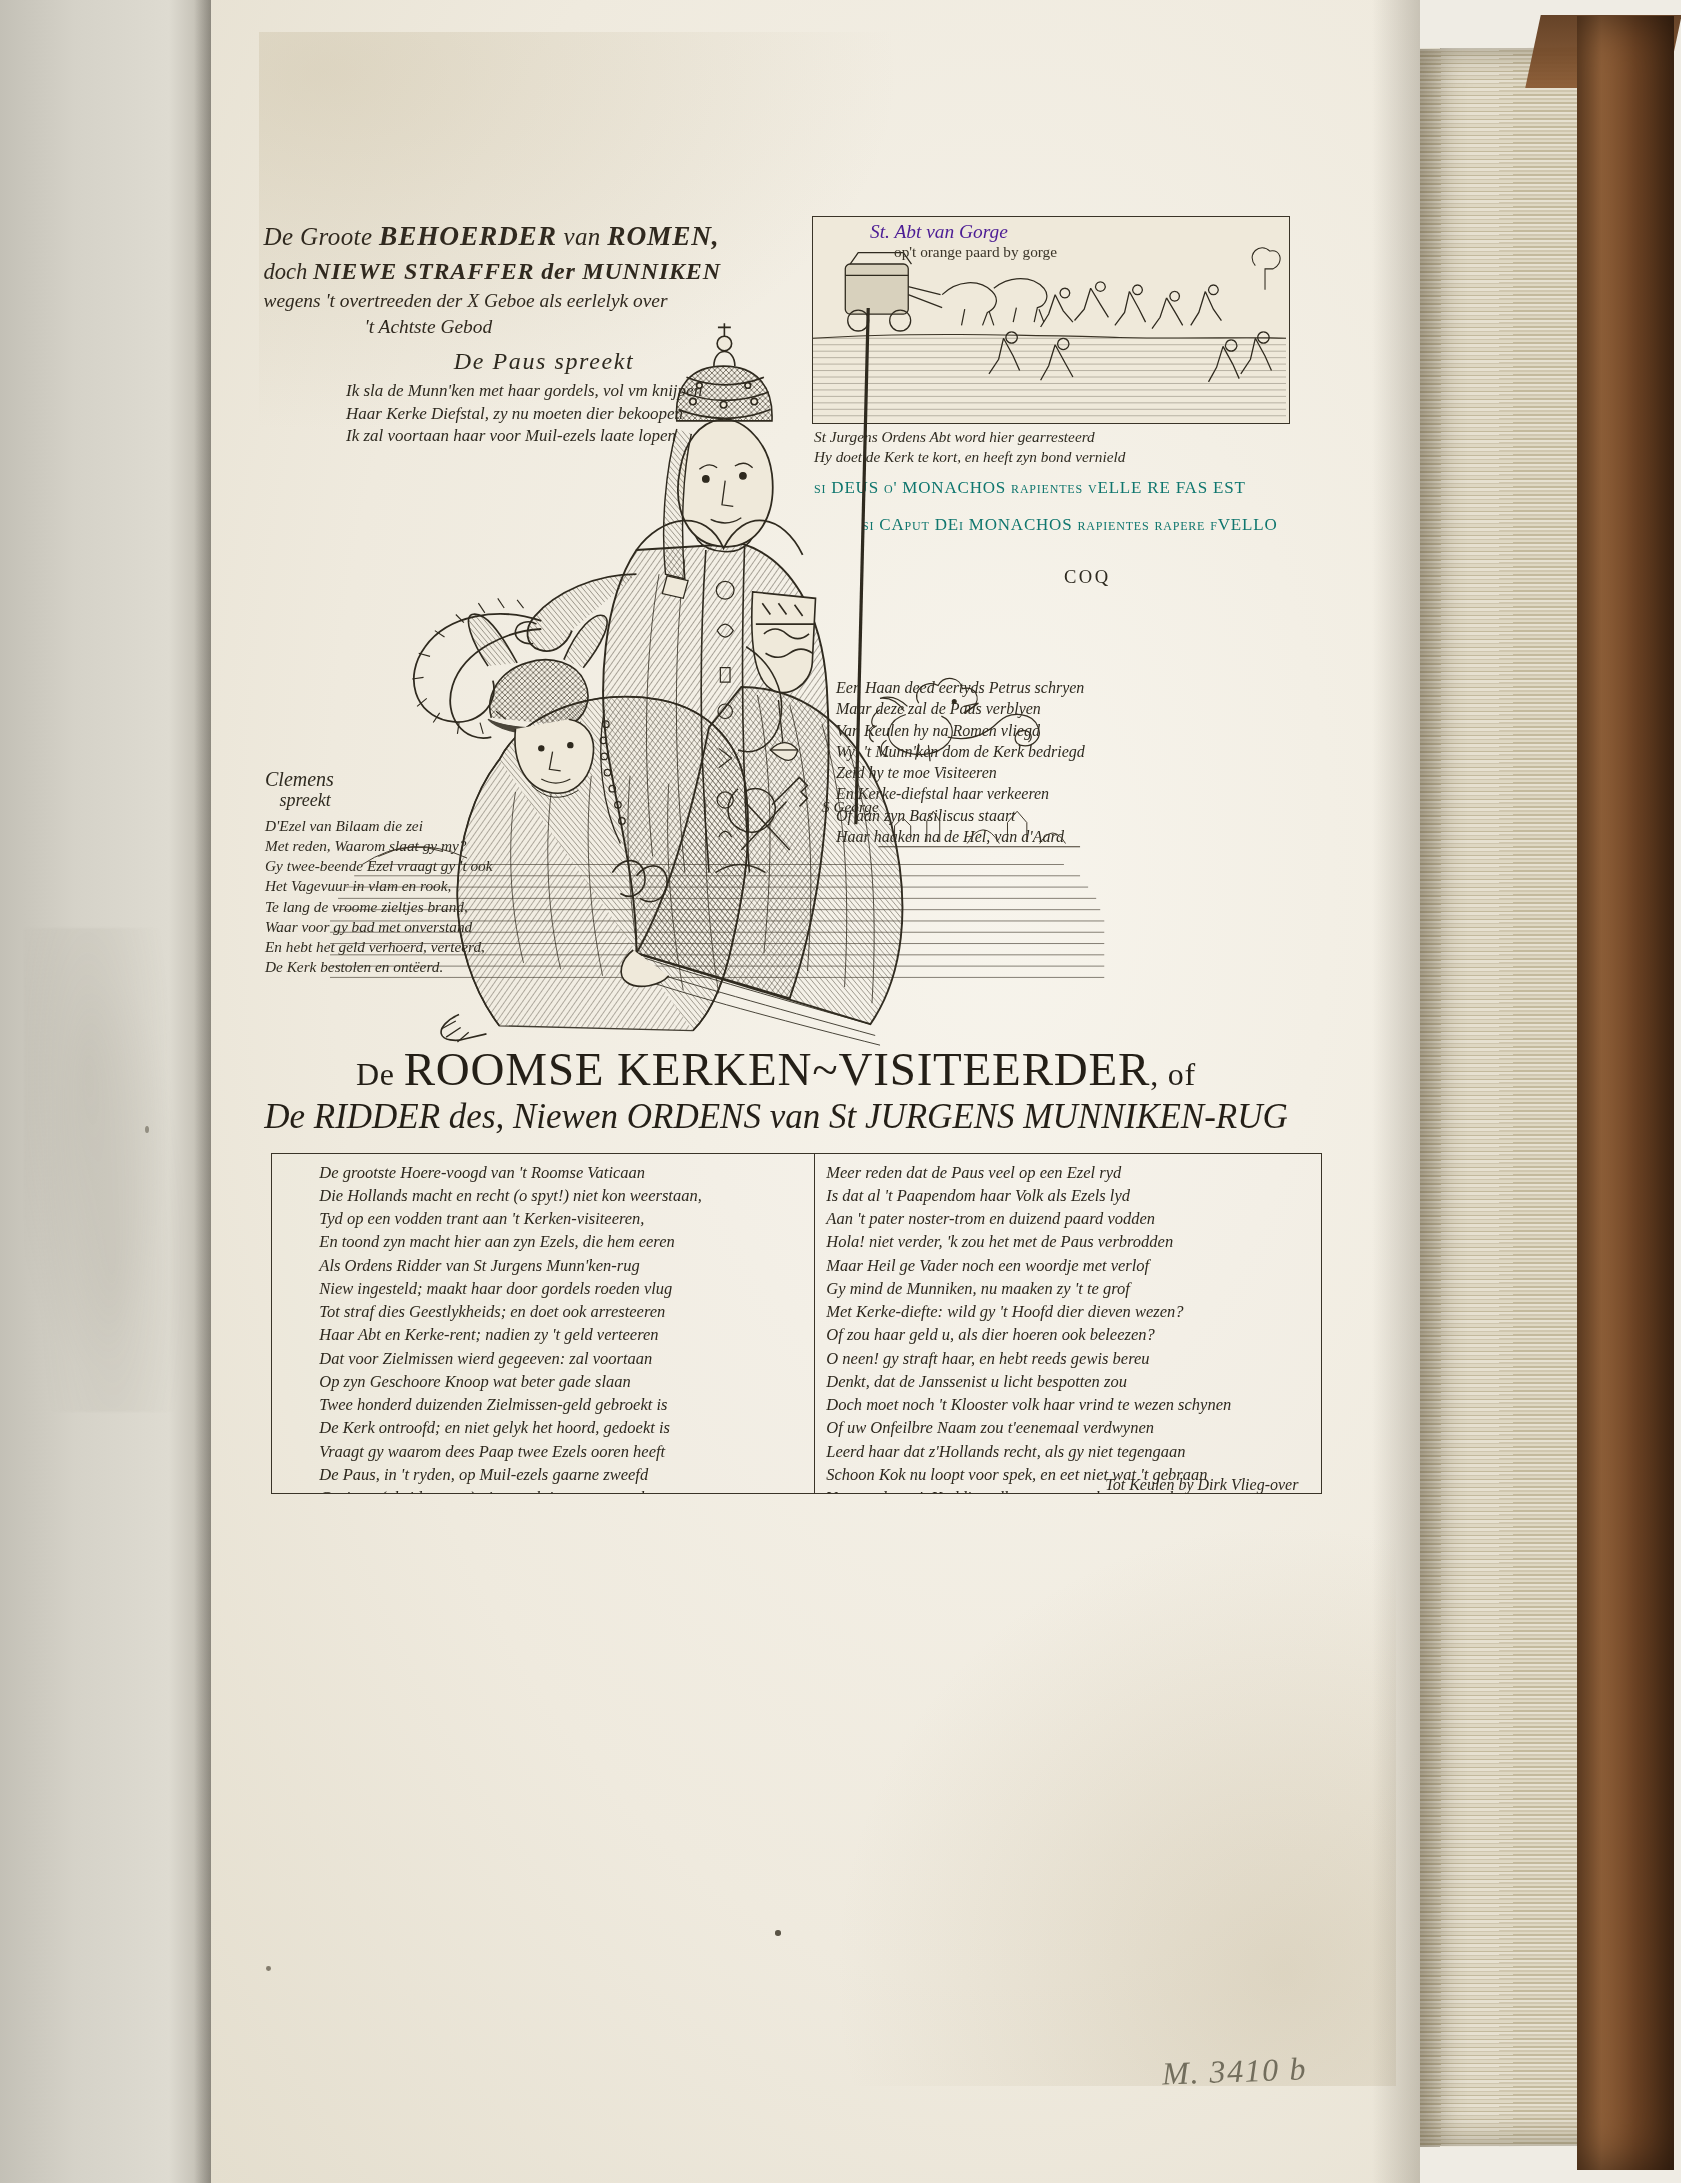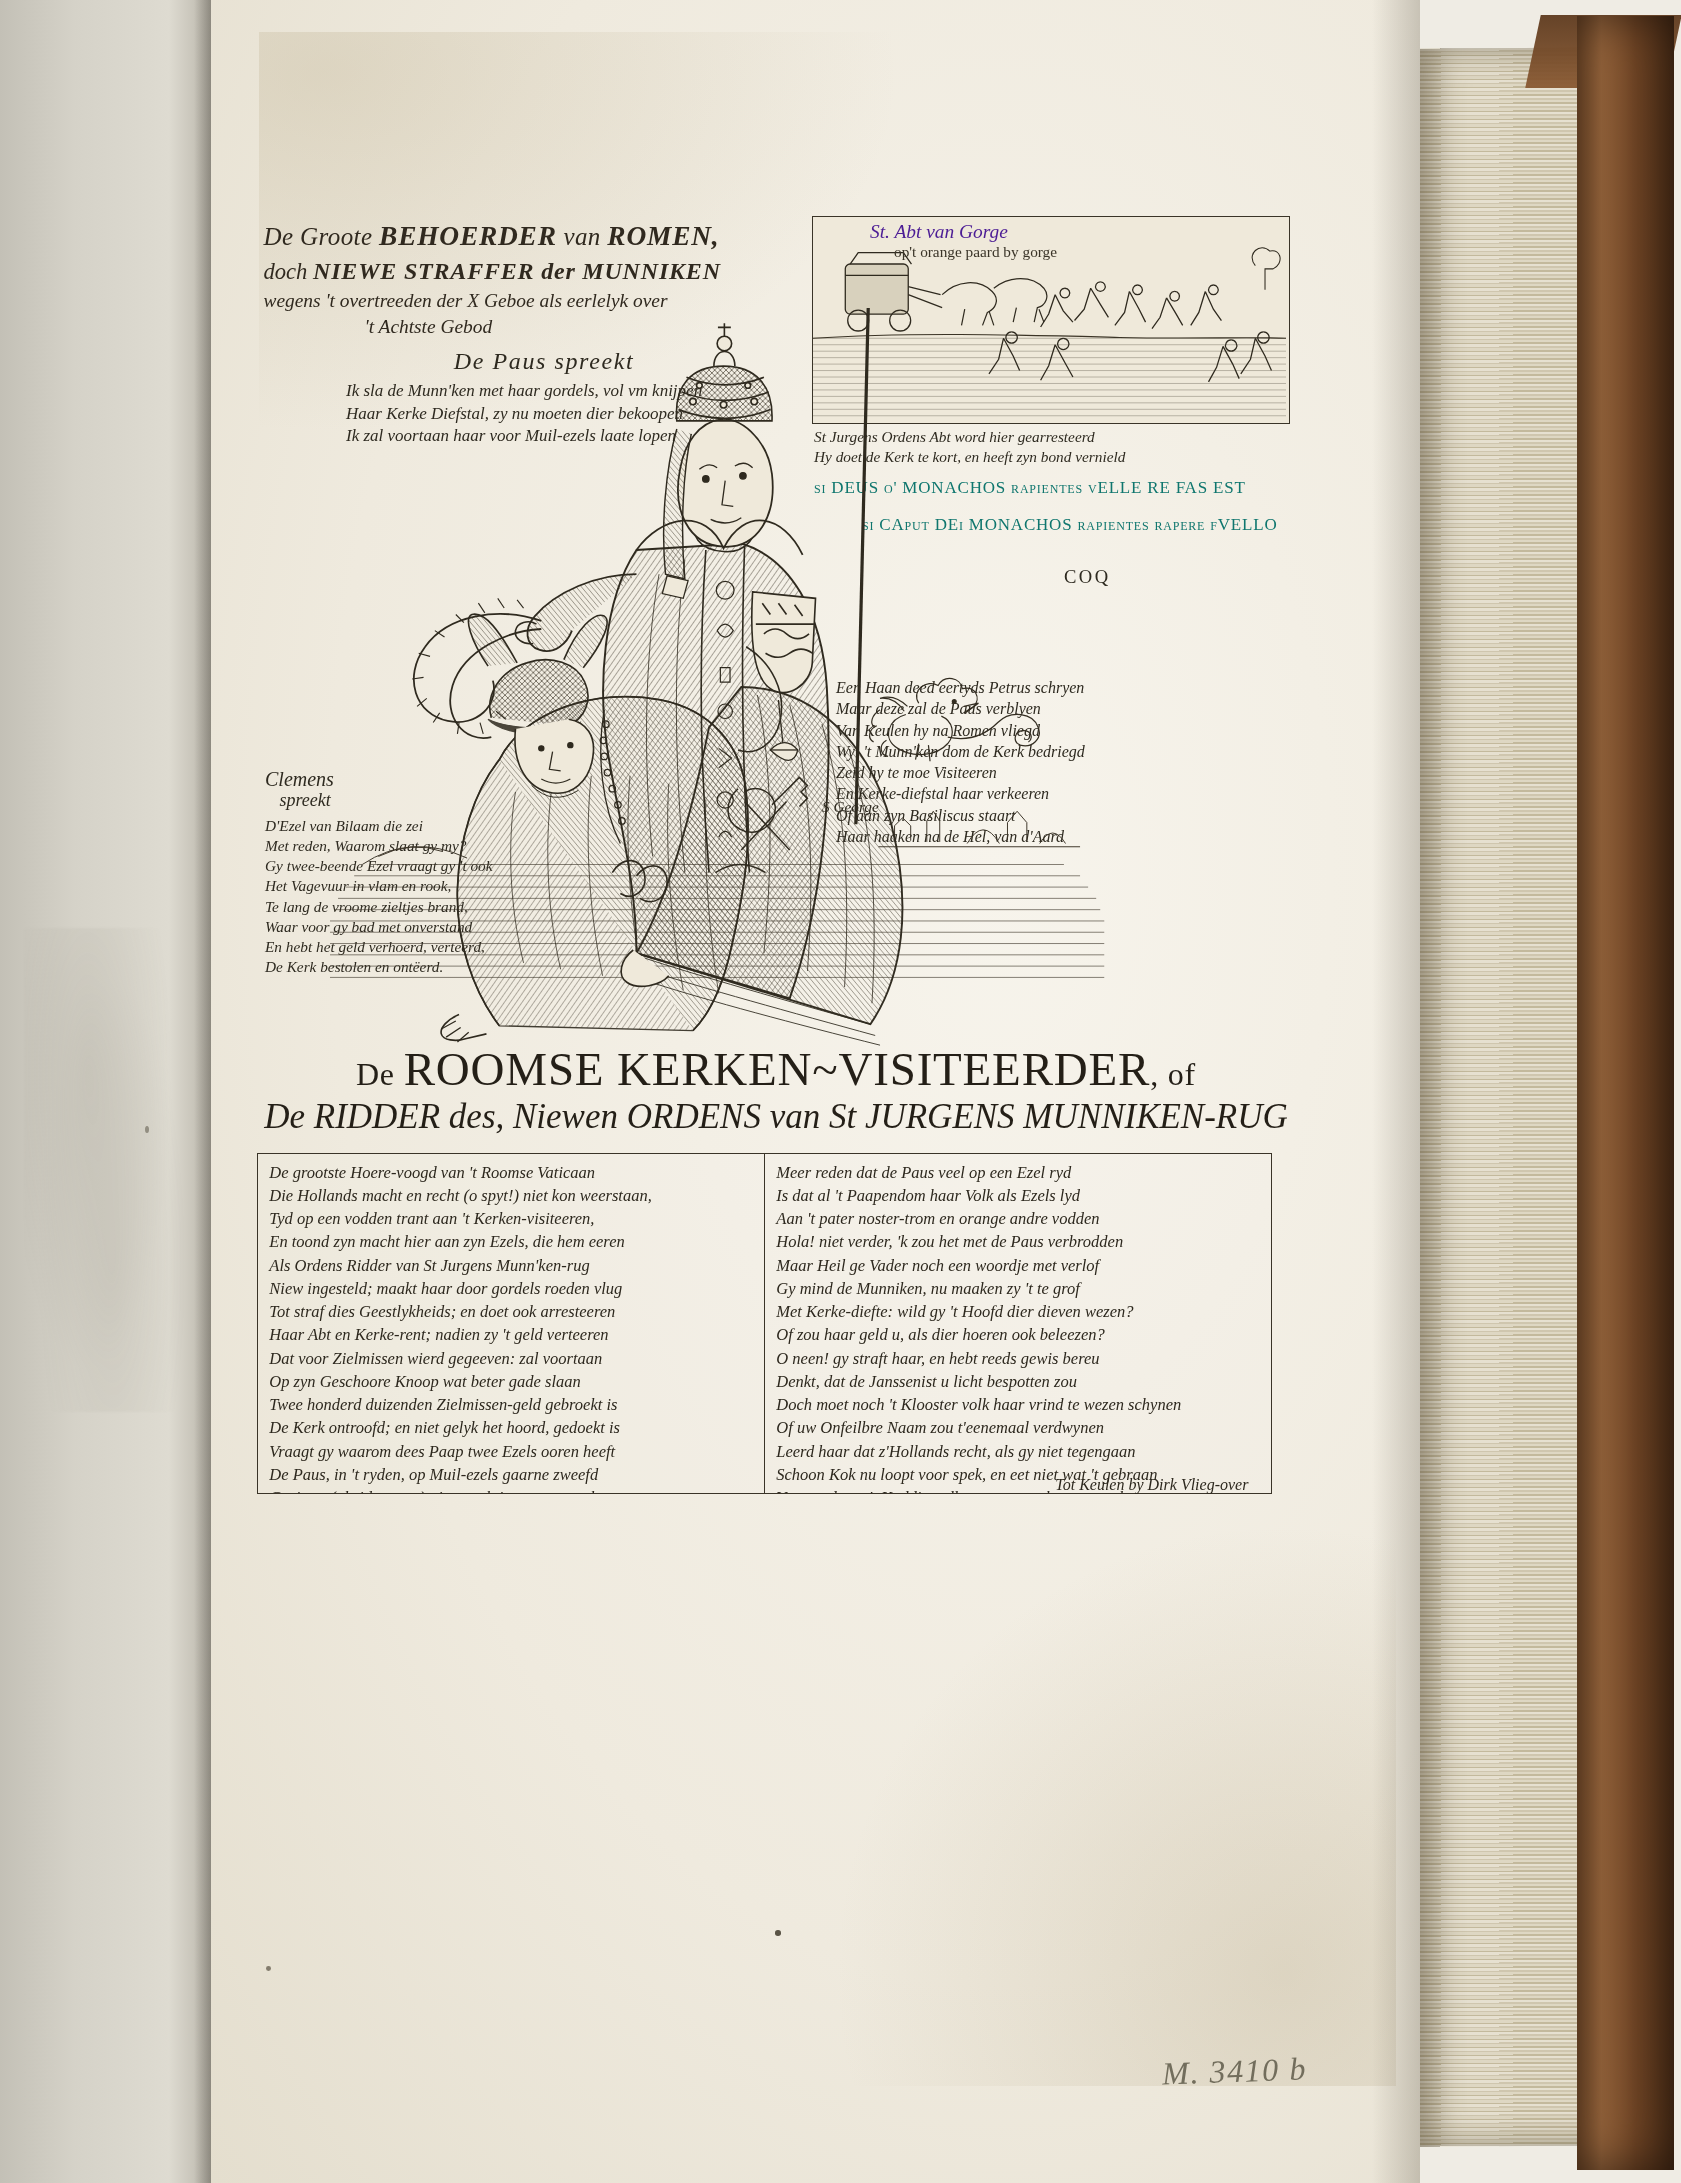--- a/index.html
+++ b/index.html
@@ -286,25 +286,26 @@
     width: 1038px;
     text-align: center;
     font-size: 35px;
     font-style: italic;
     color: #241f17;
   }
 
   
   .verses {
     position: absolute;
-    left: 0; top: 942px;
+    left: 14px; top: 942px;
     width: 1013px; height: 339px;
     border: 1.6px solid #3a3428;
     display: flex;
     background: rgba(255,255,255,.05);
+    padding-left: 36px;
   }
   .vcol {
     flex: 1 1 50%;
     padding: 6.5px 8px 4.8px 11.3px;
     font-style: italic;
     font-size: 16.5px;
     line-height: 1.41;
     color: #2d281e;
     white-space: nowrap;
     overflow: hidden;
@@ -686,21 +687,21 @@
         <div>Twee honderd duizenden Zielmissen-geld gebroekt is</div>
         <div>De Kerk ontroofd; en niet gelyk het hoord, gedoekt is</div>
         <div>Vraagt gy waarom dees Paap twee Ezels ooren heeft</div>
         <div>De Paus, in 't ryden, op Muil-ezels gaarne zweefd</div>
         <div>Gecierte (als ider weet) niet machtig voort te teelen,</div>
 
       </div>
       <div class="vcol">
         <div>Meer reden dat de Paus veel op een Ezel ryd</div>
         <div>Is dat al 't Paapendom haar Volk als Ezels lyd</div>
-        <div>Aan 't pater noster-trom en orange andre vodden</div>
+        <div>Aan 't pater noster-trom en duizend paard vodden</div>
         <div>Hola! niet verder, 'k zou het met de Paus verbrodden</div>
         <div>Maar Heil ge Vader noch een woordje met verlof</div>
         <div>Gy mind de Munniken, nu maaken zy 't te grof</div>
         <div>Met Kerke-diefte: wild gy 't Hoofd dier dieven wezen?</div>
         <div>Of zou haar geld u, als dier hoeren ook beleezen?</div>
         <div>O neen! gy straft haar, en hebt reeds gewis bereu</div>
         <div>Denkt, dat de Janssenist u licht bespotten zou</div>
         <div>Doch moet noch 't Klooster volk haar vrind te wezen schynen</div>
         <div>Of uw Onfeilbre Naam zou t'eenemaal verdwynen</div>
         <div>Leerd haar dat z'Hollands recht, als gy niet tegengaan</div>

